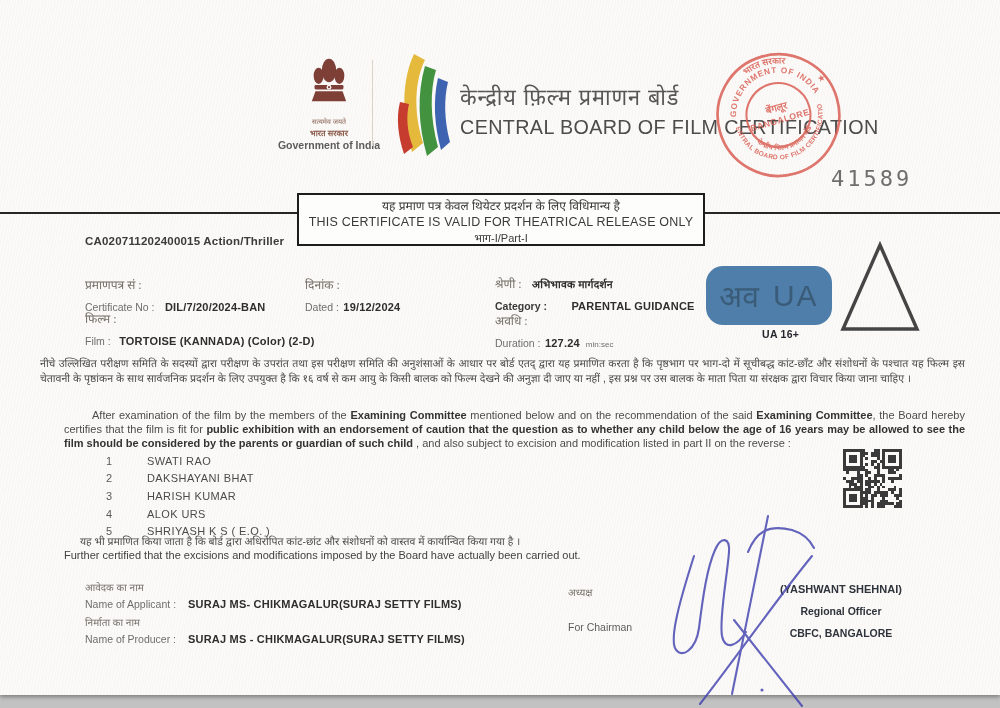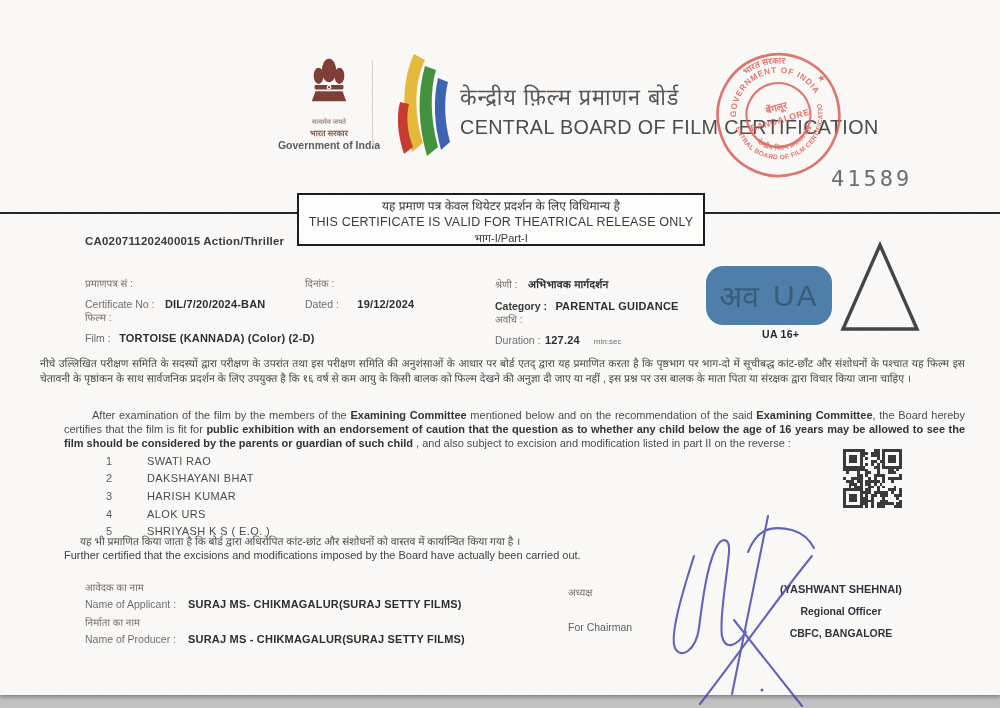--- a/index.html
+++ b/index.html
@@ -26,25 +26,25 @@
           font-size:22px;color:#6e6e6e;letter-spacing:3px;}
   
   .band-line{left:0;top:212px;width:1000px;height:2.4px;background:#262626;}
   .notice-box{left:297px;top:193px;width:404px;height:49px;border:2.4px solid #1d1d1d;
               background:#fdfdfc;text-align:center;color:#3a3a3a;}
   .notice-hi{font-size:12px;margin-top:2px;}
   .notice-en{font-size:12.5px;letter-spacing:0.2px;margin-top:1px;}
   .notice-part{font-size:11px;margin-top:1px;}
   .refline{left:85px;top:235px;font-size:11.5px;font-weight:bold;color:#3b3b3b;letter-spacing:0.2px;}
   
-  .lblh{font-size:10px;color:#757068;}
+  .lblh{font-size:12px;color:#757068;font-family:Liberation Serif, serif;}
   .lbl{font-size:10.5px;color:#6e6e6e;}
   .val{font-size:11px;color:#2e2e2e;font-weight:bold;letter-spacing:0.2px;}
   .fld .line2{margin-top:4px;text-align:center;}
-  .unit{font-size:8px;color:#6e6e6e;margin-left:14px;font-weight:normal;}
+  .unit{font-size:8px;color:#6e6e6e;margin-left:6px;font-weight:normal;}
   .badge{left:706px;top:266px;width:126px;height:59px;background:#4e7ea9;border-radius:17px;
          display:flex;align-items:center;justify-content:center;gap:14px;
          color:#3b5c78;font-size:30px;}
   .badge .dev{font-weight:500;}
   .badge .lat{letter-spacing:2px;text-align:right;}
   .badge-caption{left:762px;top:328px;font-size:10.5px;font-weight:bold;color:#26262e;letter-spacing:0.3px;}
   .triangle{left:838px;top:238px;}
   
   .para-hi{left:40px;top:356px;width:925px;font-size:10.6px;line-height:15px;color:#4a4a48;text-align:justify;}
   .para-en{left:64px;top:409px;width:901px;font-size:11px;line-height:13.8px;color:#4c4c4c;
@@ -144,28 +144,28 @@
 
   <div class="abs fld" style="left:85px;top:276px">
     <div class="lblh">प्रमाणपत्र सं :</div>
     <div class="line2"><span class="lbl">Certificate No :</span>
       <b class="val" style="margin-left:6px">DIL/7/20/2024-BAN</b></div>
   </div>
 
   <div class="abs fld" style="left:305px;top:276px">
     <div class="lblh">दिनांक :</div>
     <div class="line2"><span class="lbl">Dated :</span>
-      <b class="val" style="margin-left:14px">19/12/2024</b></div>
+      <b class="val" style="margin-left:0">19/12/2024</b></div>
   </div>
 
   <div class="abs fld" style="left:495px;top:274px">
     <div><span class="lblh">श्रेणी :</span>
       <b class="val" style="margin-left:6px;font-size:10.5px">अभिभावक मार्गदर्शन</b></div>
     <div class="line2"><span class="lbl" style="font-weight:bold;color:#3a3a3a">Category :</span>
-      <b class="val" style="margin-left:4px">PARENTAL GUIDANCE</b></div>
+      <b class="val" style="margin-left:20px">PARENTAL GUIDANCE</b></div>
   </div>
 
   <div class="abs fld" style="left:85px;top:310px">
     <div class="lblh">फिल्म :</div>
     <div class="line2"><span class="lbl">Film :</span>
       <b class="val" style="margin-left:4px">TORTOISE  (KANNADA) (Color) (2-D)</b></div>
   </div>
 
   <div class="abs fld" style="left:495px;top:312px">
     <div class="lblh">अवधि :</div>

